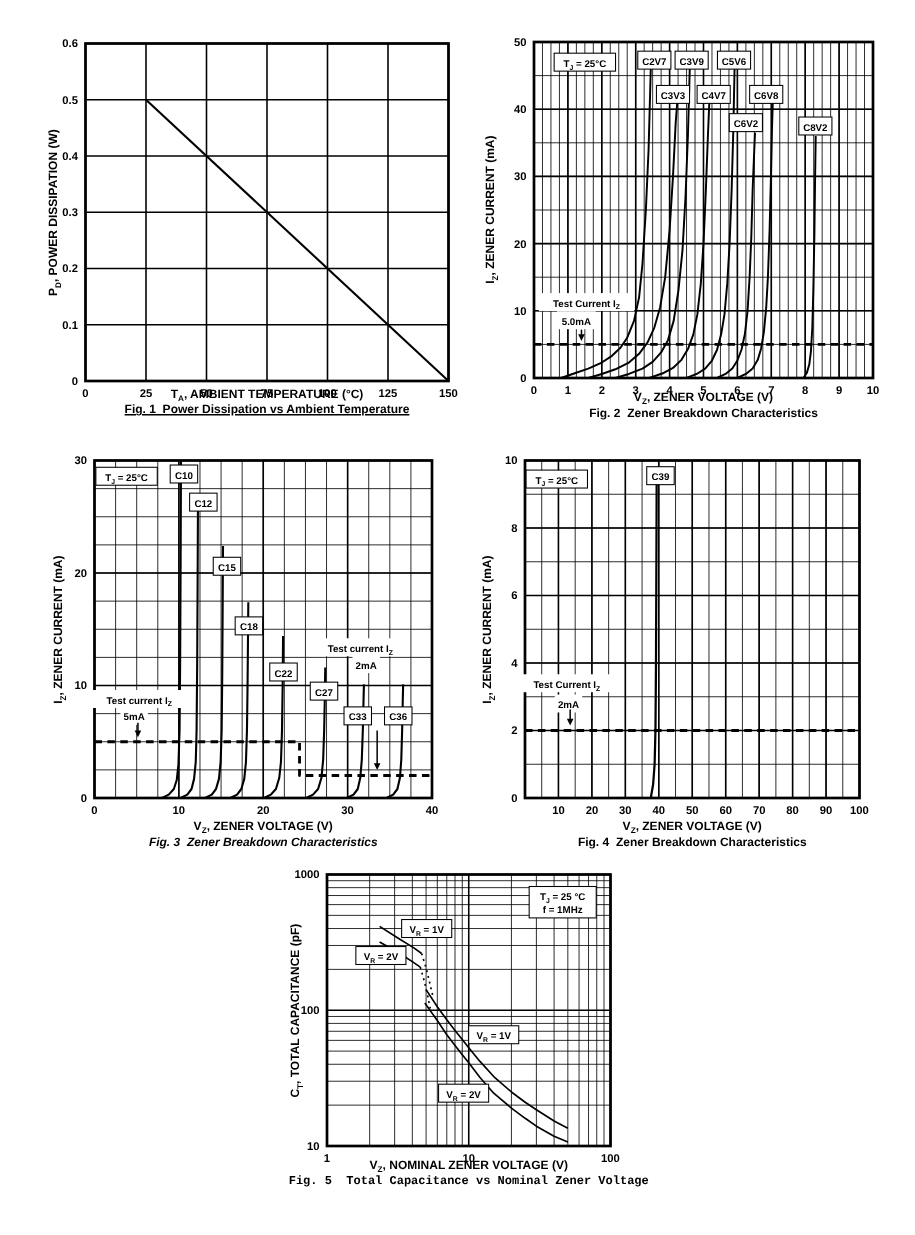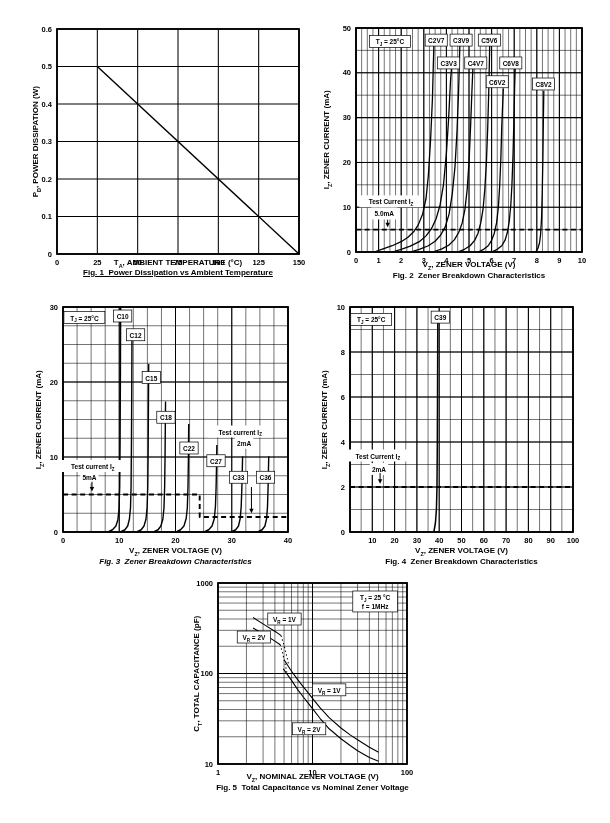--- a/index.html
+++ b/index.html
@@ -419,14 +419,14 @@
   <div class="t ytitle" style="width: 320px; left: -121px; top: 414.5px;">I<sub>Z</sub>, ZENER CURRENT (mA)</div>
   <div class="t xtitle" style="width: 320px; left: 15.5px; top: 546px;">V<sub>Z</sub>, ZENER VOLTAGE (V)</div>
   <div class="t caption" style="width: 320px; left: 15.5px; top: 557px; font-style: italic;">Fig. 3&nbsp; Zener Breakdown Characteristics</div>
 
   <div class="t ytitle" style="width: 320px; left: 165px; top: 414.5px;">I<sub>Z</sub>, ZENER CURRENT (mA)</div>
   <div class="t xtitle" style="width: 320px; left: 301.5px; top: 546px;">V<sub>Z</sub>, ZENER VOLTAGE (V)</div>
   <div class="t caption" style="width: 320px; left: 301.5px; top: 557px;">Fig. 4&nbsp; Zener Breakdown Characteristics</div>
 
   <div class="t ytitle" style="width: 320px; left: 37px; top: 668.5px;">C<sub>T</sub>, TOTAL CAPACITANCE (pF)</div>
   <div class="t xtitle" style="width: 320px; left: 152.5px; top: 772px;">V<sub>Z</sub>, NOMINAL ZENER VOLTAGE (V)</div>
-  <div class="t caption" style="width: 320px; left: 152.5px; top: 783px;">Fig. 5&nbsp; Total Capacitance vs Nominal Zener Voltage</div>
+  <div class="t caption" style="width: 320px; left: 152.5px; top: 783px; font-family: Liberation Mono, monospace;">Fig. 5&nbsp; Total Capacitance vs Nominal Zener Voltage</div>
 </main>
 
 </body></html>

